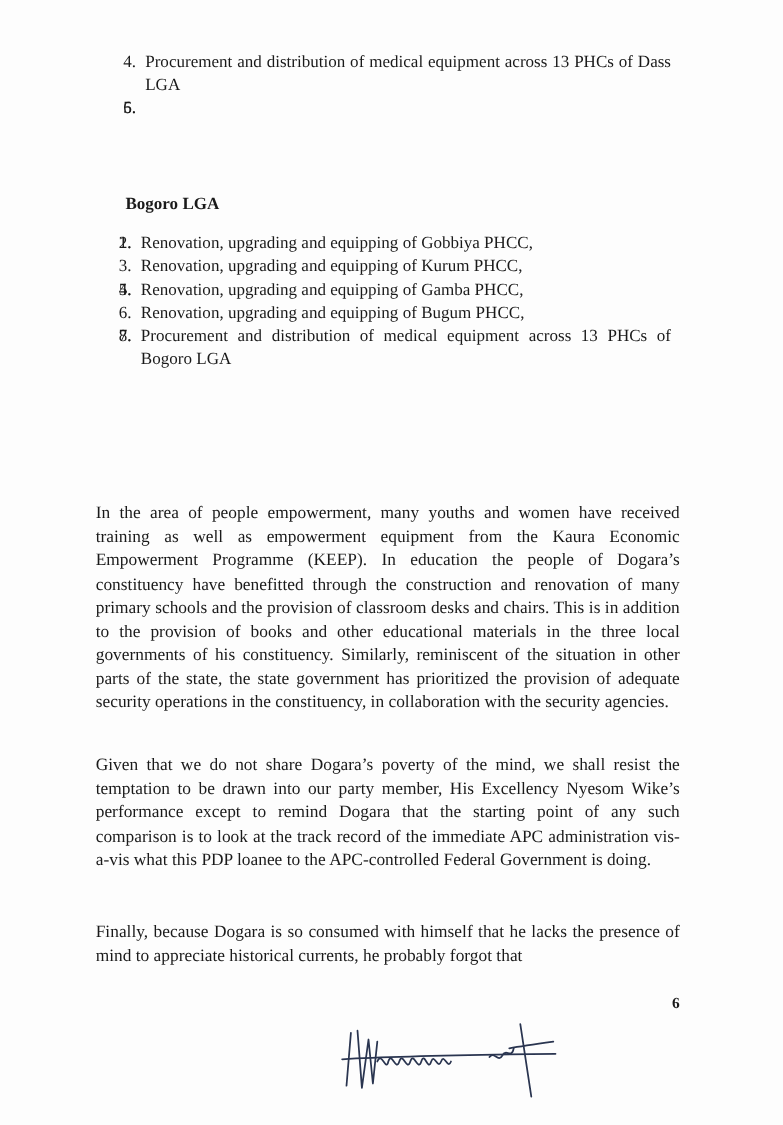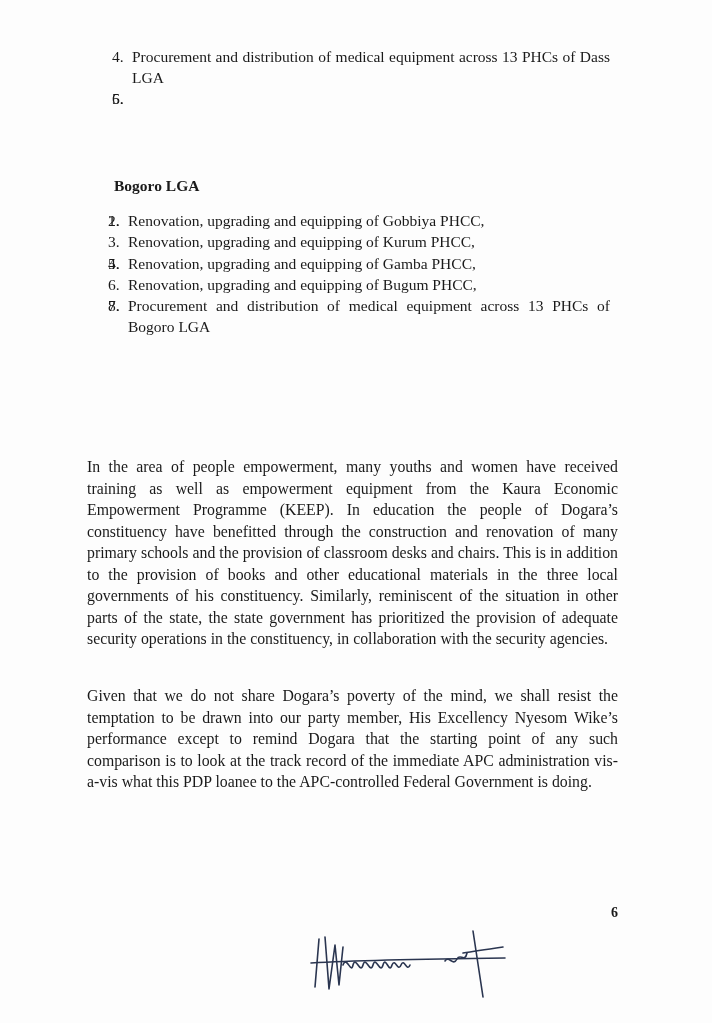--- a/index.html
+++ b/index.html
@@ -44,20 +44,21 @@
     <li><span class="num">3.</span><span>Renovation, upgrading and equipping of Kurum PHCC,</span></li>
     <li><span class="num">4.</span></li>
     <li><span class="num">5.</span><span>Renovation, upgrading and equipping of Gamba PHCC,</span></li>
     <li><span class="num">6.</span><span>Renovation, upgrading and equipping of Bugum PHCC,</span></li>
     <li><span class="num">7.</span></li>
     <li><span class="num">8.</span><span>Procurement and distribution of medical equipment across 13 PHCs of Bogoro LGA</span></li>
   </ul>
 
   <p class="para p1">In the area of people empowerment, many youths and women have received training as well as empowerment equipment from the Kaura Economic Empowerment Programme (KEEP). In education the people of Dogara’s constituency have benefitted through the construction and renovation of many primary schools and the provision of classroom desks and chairs. This is in addition to the provision of books and other educational materials in the three local governments of his constituency. Similarly, reminiscent of the situation  in other parts of the state, the state government has prioritized the provision of adequate security operations in the constituency, in collaboration with the security agencies.</p>
   <p class="para p2">Given that we do not share Dogara’s poverty of the mind, we shall resist the temptation to be drawn into our party member, His Excellency Nyesom Wike’s performance except to remind Dogara that the starting point of any such comparison is to look at the track record of the immediate APC administration vis-a-vis what this PDP loanee to the APC-controlled Federal Government is doing.</p>
+  <p class="para p3">Finally, because Dogara is so consumed with himself that he lacks the presence of mind to appreciate historical currents, he probably forgot that</p>
 
   <div class="page-num">6</div>
 
   <svg class="signature" viewBox="0 0 220 80">
     <g fill="none" stroke="#2a3550" stroke-width="1.6" stroke-linecap="round" stroke-linejoin="round">
       <path d="M6 38 C 40 36, 120 34, 200 33"></path>
       <path d="M14 14 L 10 62"></path>
       <path d="M20 12 L 24 64 L 30 20 L 34 60 L 38 22"></path>
       <path d="M38 40 c 4 -10, 8 10, 10 0 c 3 -10, 7 10, 10 0 c 3 -10, 7 10, 10 0 c 3 -10, 7 10, 10 0 c 3 -10, 6 10, 9 0 c 3 -8, 6 8, 9 0 c 3 -8, 6 8, 9 0"></path>
       <path d="M140 36 c 4 -6, 8 6, 12 -2 c 3 -6, 8 4, 10 -6"></path>

